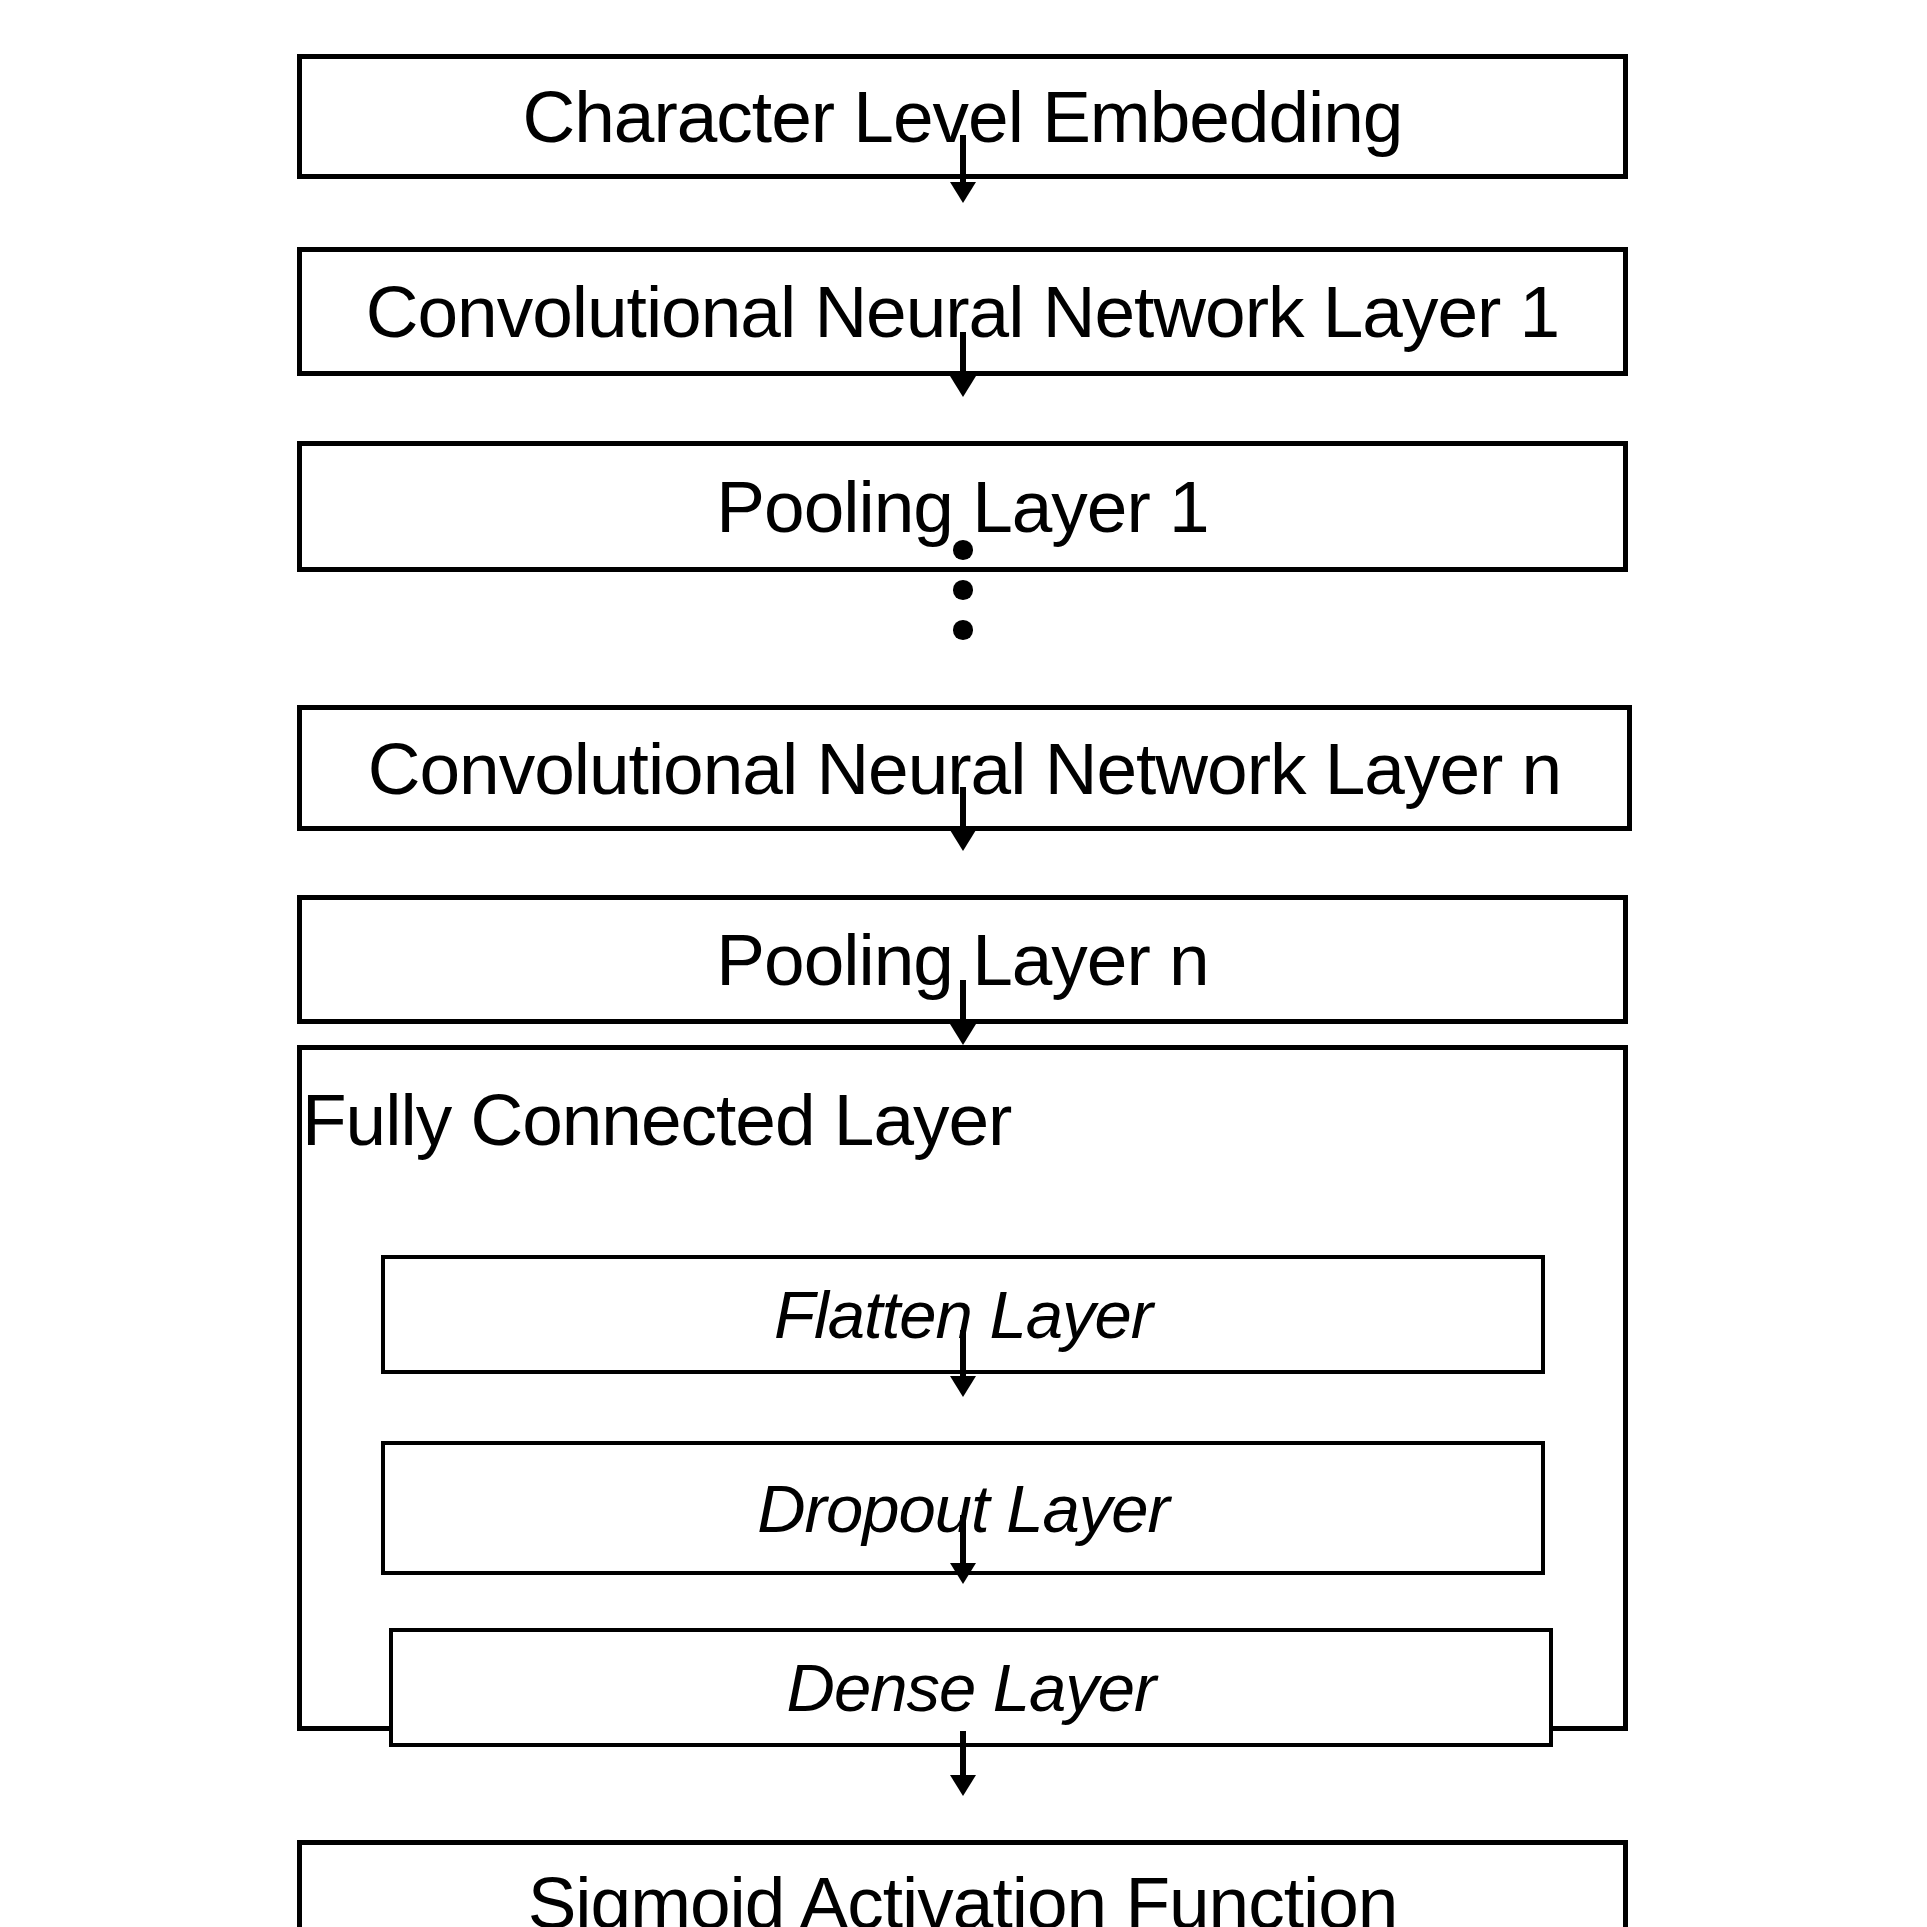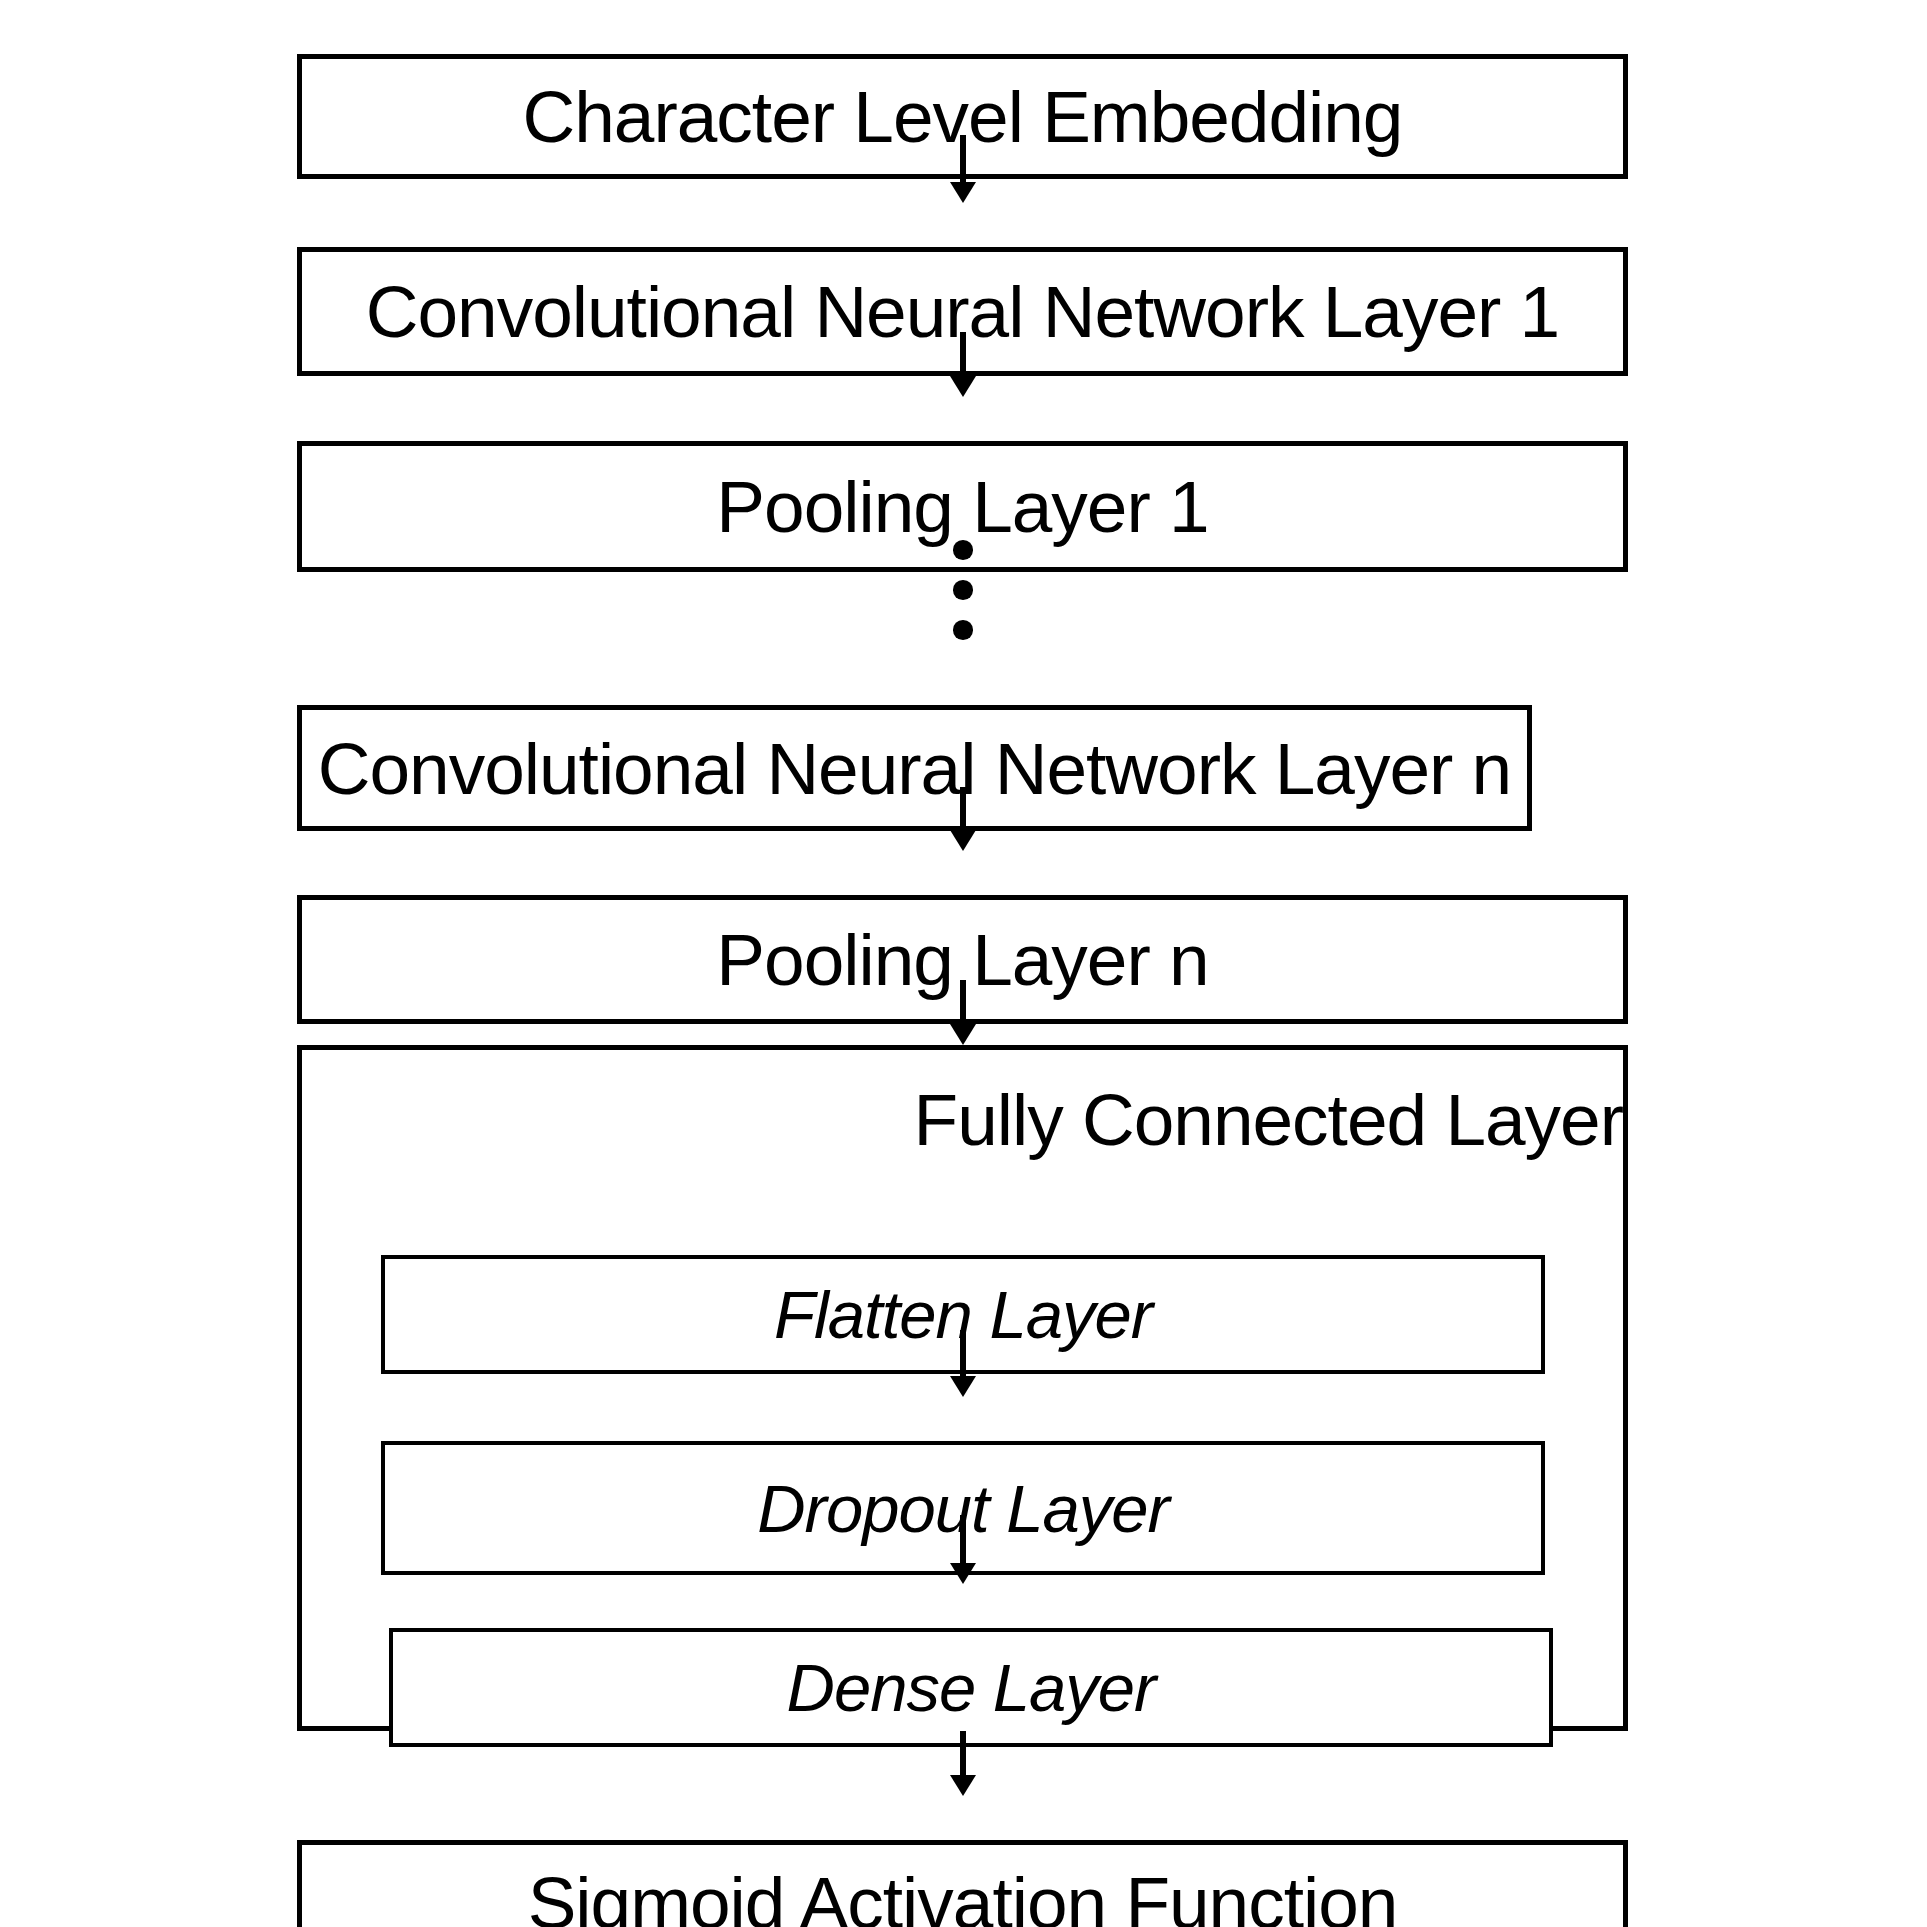--- a/index.html
+++ b/index.html
@@ -44,21 +44,21 @@
     position: absolute;
     border: 5.9px solid #000000;
     background: #ffffff;
     box-sizing: border-box;
   }
   .group-title {
     position: absolute;
     left: 0;
     right: 0;
     top: 33px;
-    text-align: right;
+    text-align: left;
     font-size: 73px;
     letter-spacing: -1px;
     line-height: 1;
     white-space: nowrap;
   }
   .arrow {
     position: absolute;
     width: 27.4px;
     margin-left: -13.7px; 
     display: flex;
@@ -117,21 +117,21 @@
   <div class="node" style="left:297px; top:397px; width:1331px; height:131px">
     <span class="label">Pooling Layer 1</span>
   </div>
 
   <div class="dots" style="left:963px; top:540px">
     <div class="dot"></div>
     <div class="dot"></div>
     <div class="dot"></div>
   </div>
 
-  <div class="node" style="left:297px; top:661px; width:1235px; height:126px">
+  <div class="node" style="left:297px; top:661px; width:1335px; height:126px">
     <span class="label">Convolutional Neural Network Layer n</span>
   </div>
 
   <div class="arrow" style="left:963px; top:787px; height:64px">
     <div class="shaft"></div>
     <div class="head"></div>
   </div>
 
   <div class="node" style="left:297px; top:851px; width:1331px; height:129px">
     <span class="label">Pooling Layer n</span>

